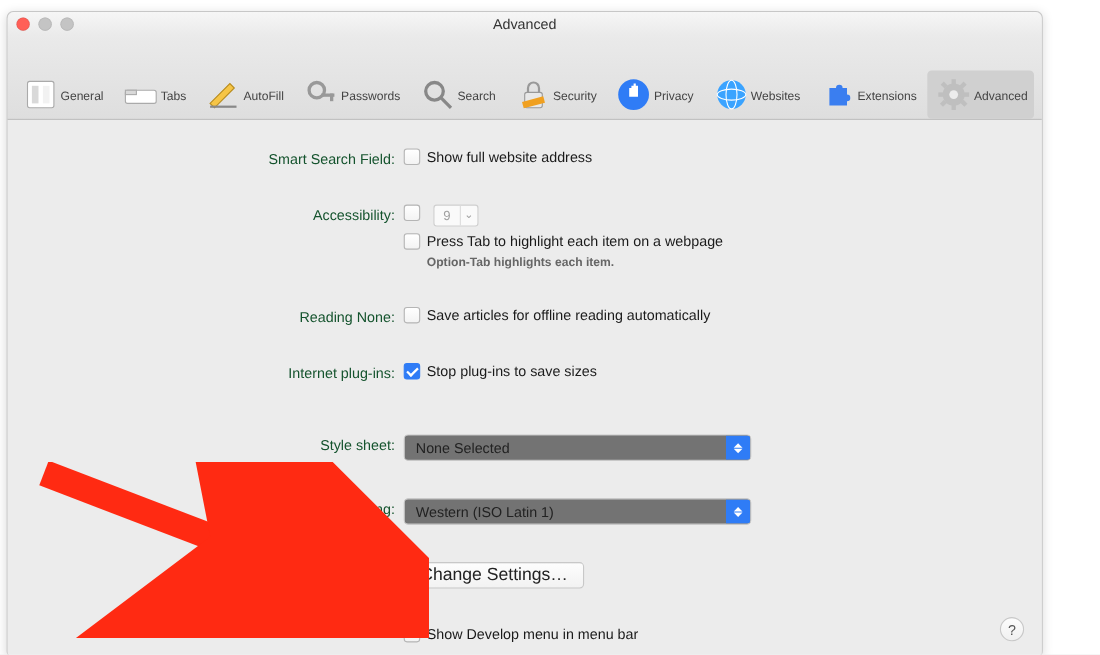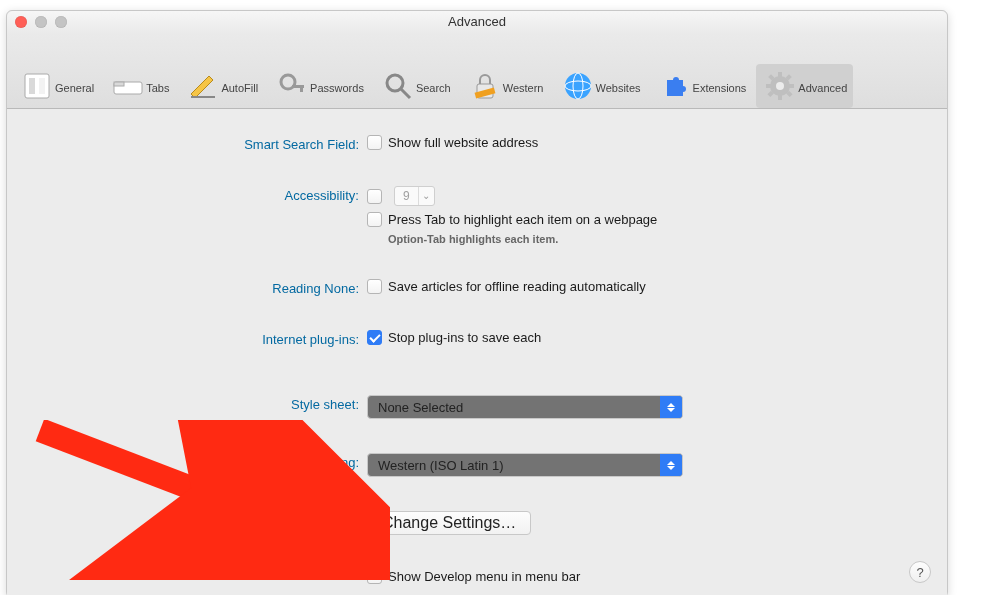--- a/index.html
+++ b/index.html
@@ -68,29 +68,29 @@
   .form {
     position: absolute;
     left: 0; right: 0; top: 26px;
     display: grid;
     grid-template-columns: 360px 1fr;
     row-gap: 8px;
   }
   .label {
     text-align: right;
     padding-right: 8px;
-    color: #0369a1;
+    color: #14532d;
     font-size: 13px;
     align-self: start;
     padding-top: 2px;
   }
   .value { display: flex; flex-direction: column; align-items: flex-start; gap: 6px; }
   .row-gap { height: 18px; grid-column: 1 / -1; }
 
-  .checkrow { display: flex; align-items: center; gap: 6px; }
+  .checkrow { display: flex; gap: 6px; }
   input[type=checkbox] {
     appearance: none;
     width: 15px; height: 15px;
     border: 1px solid #b5b5b5;
     border-radius: 3px;
     background: linear-gradient(#fff,#f3f3f3);
     position: relative;
     cursor: pointer;
   }
   input[type=checkbox]:checked {
@@ -242,21 +242,30 @@
       <span class="tb-label">Search</span>
     </div>
     <div class="tb-item">
       <div class="tb-icon">
         <svg width="36" height="36" viewBox="0 0 36 36">
             <rect x="10" y="16" width="16" height="14" rx="2" fill="#e8e8e8" stroke="#999"></rect>
             <path d="M13 16 v-4 a5 5 0 0 1 10 0 v4" fill="none" stroke="#999" stroke-width="2"></path>
             <rect x="8" y="22" width="20" height="6" fill="#f0a020" transform="rotate(-15 18 25)"></rect>
           </svg>
       </div>
-      <span class="tb-label">Western</span>
+      <span class="tb-label">Security</span>
+    </div>
+    <div class="tb-item">
+      <div class="tb-icon">
+        <svg width="36" height="36" viewBox="0 0 36 36">
+            <circle cx="18" cy="18" r="14" fill="#2f7cf6"></circle>
+            <path d="M14 20 v-8 h2 v-2 h2 v-2 h2 v2 h2 v10 z" fill="#fff"></path>
+          </svg>
+      </div>
+      <span class="tb-label">Privacy</span>
     </div>
     <div class="tb-item">
       <div class="tb-icon">
         <svg width="36" height="36" viewBox="0 0 36 36">
             <circle cx="18" cy="18" r="13" fill="#3aa3ff"></circle>
             <ellipse cx="18" cy="18" rx="13" ry="5" fill="none" stroke="#fff" stroke-width="1"></ellipse>
             <ellipse cx="18" cy="18" rx="5" ry="13" fill="none" stroke="#fff" stroke-width="1"></ellipse>
           </svg>
       </div>
       <span class="tb-label">Websites</span>
@@ -328,21 +337,21 @@
           <span>Save articles for offline reading automatically</span>
         </label>
       </div>
 
       <div class="row-gap"></div>
 
       <div class="label">Internet plug-ins:</div>
       <div class="value">
         <label class="checkrow">
           <input type="checkbox" checked="" style="">
-          <span>Stop plug-ins to save each</span>
+          <span>Stop plug-ins to save sizes</span>
         </label>
       </div>
 
       <div class="row-gap" style="height:32px"></div>
 
       <div class="label">Style sheet:</div>
       <div class="value">
         <div class="select">
           <span class="sel-text">None Selected</span>
           <span class="sel-arrows"></span>

